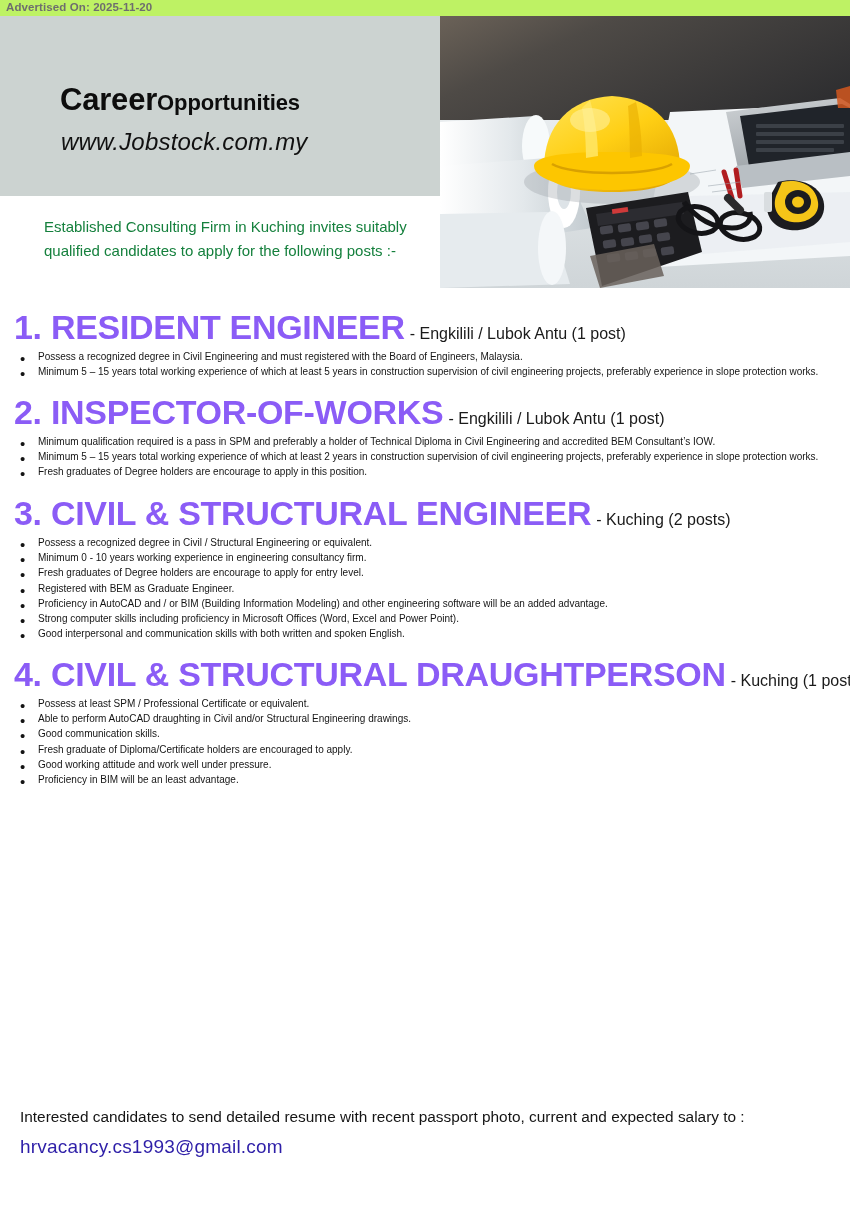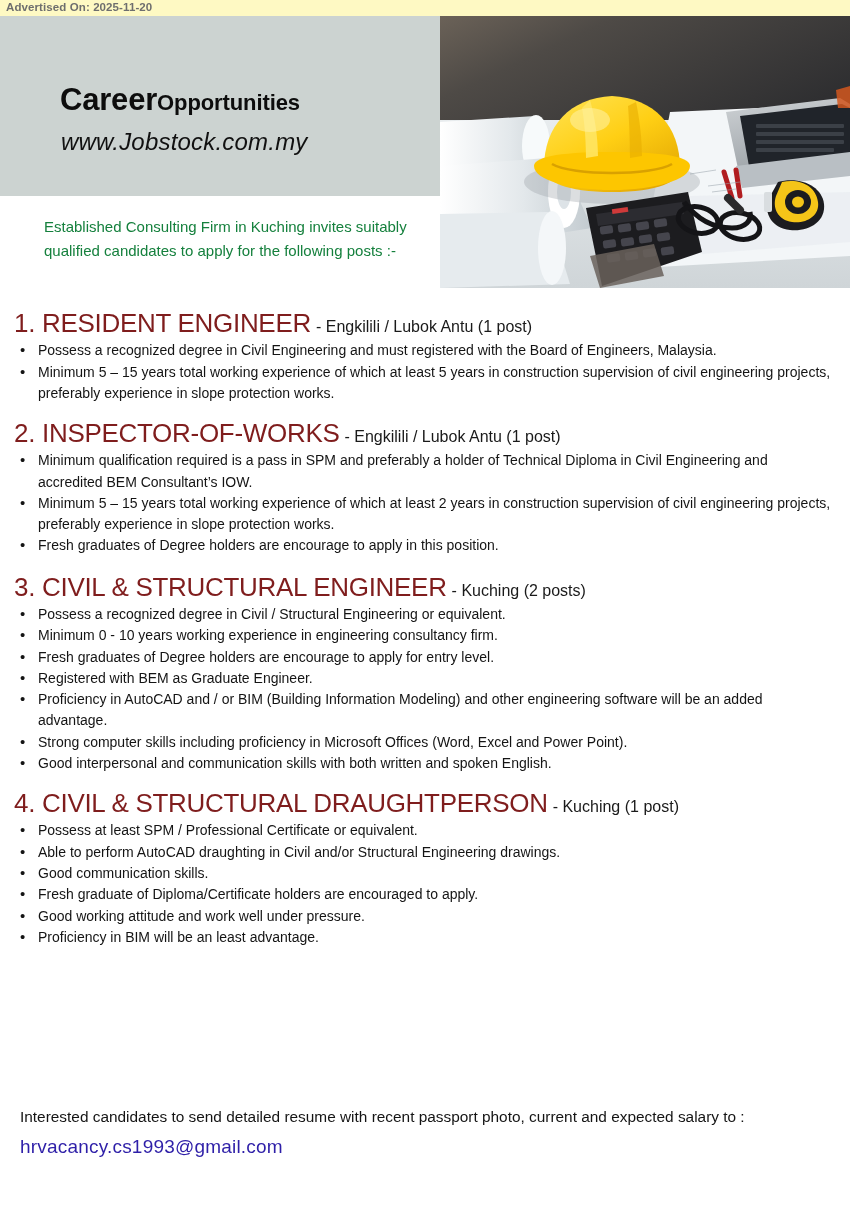--- a/index.html
+++ b/index.html
@@ -15,21 +15,21 @@
     font-family: "Liberation Sans", sans-serif;
     color: #1a1a1a;
   }
 
   
   .meta-bar {
     position: absolute;
     left: 0; top: 0;
     width: 850px;
     height: 16px;
-    background: #fef9c3;
+    background: #bef264;
   }
   .meta-text {
     position: absolute;
     left: 6px; top: 1px;
     font-size: 11.5px;
     font-weight: bold;
     color: #6e6e6e;
     letter-spacing: 0.1px;
     white-space: nowrap;
   }
@@ -98,42 +98,42 @@
     left: 0; top: 310px;
     width: 850px;
   }
   .job { margin-bottom: 14px; }
   .job-head {
     padding-left: 14px;
     line-height: 1.05;
     white-space: nowrap;
   }
   .job-title {
-    font-size: 26px;
-    font-weight: normal;
-    color: #7f1d1d;
+    font-size: 34px;
+    font-weight: bold;
+    color: #8b5cf6;
     letter-spacing: -0.3px;
   }
   .job-loc {
     font-size: 16px;
     font-weight: normal;
     color: #1a1a1a;
     letter-spacing: 0px;
     margin-left: 5px;
   }
   ul.bullets {
     list-style: none;
     margin: 3px 0 0 0;
     padding: 0;
   }
   ul.bullets li {
     position: relative;
     padding-left: 38px;
     padding-right: 18px;
-    font-size: 14px;
+    font-size: 10px;
     line-height: 1.52;
     color: #141414;
     margin-bottom: 0px;
   }
   ul.bullets li::before {
     content: "\2022";
     position: absolute;
     left: 20px;
     top: -1px;
     font-size: 15px;

